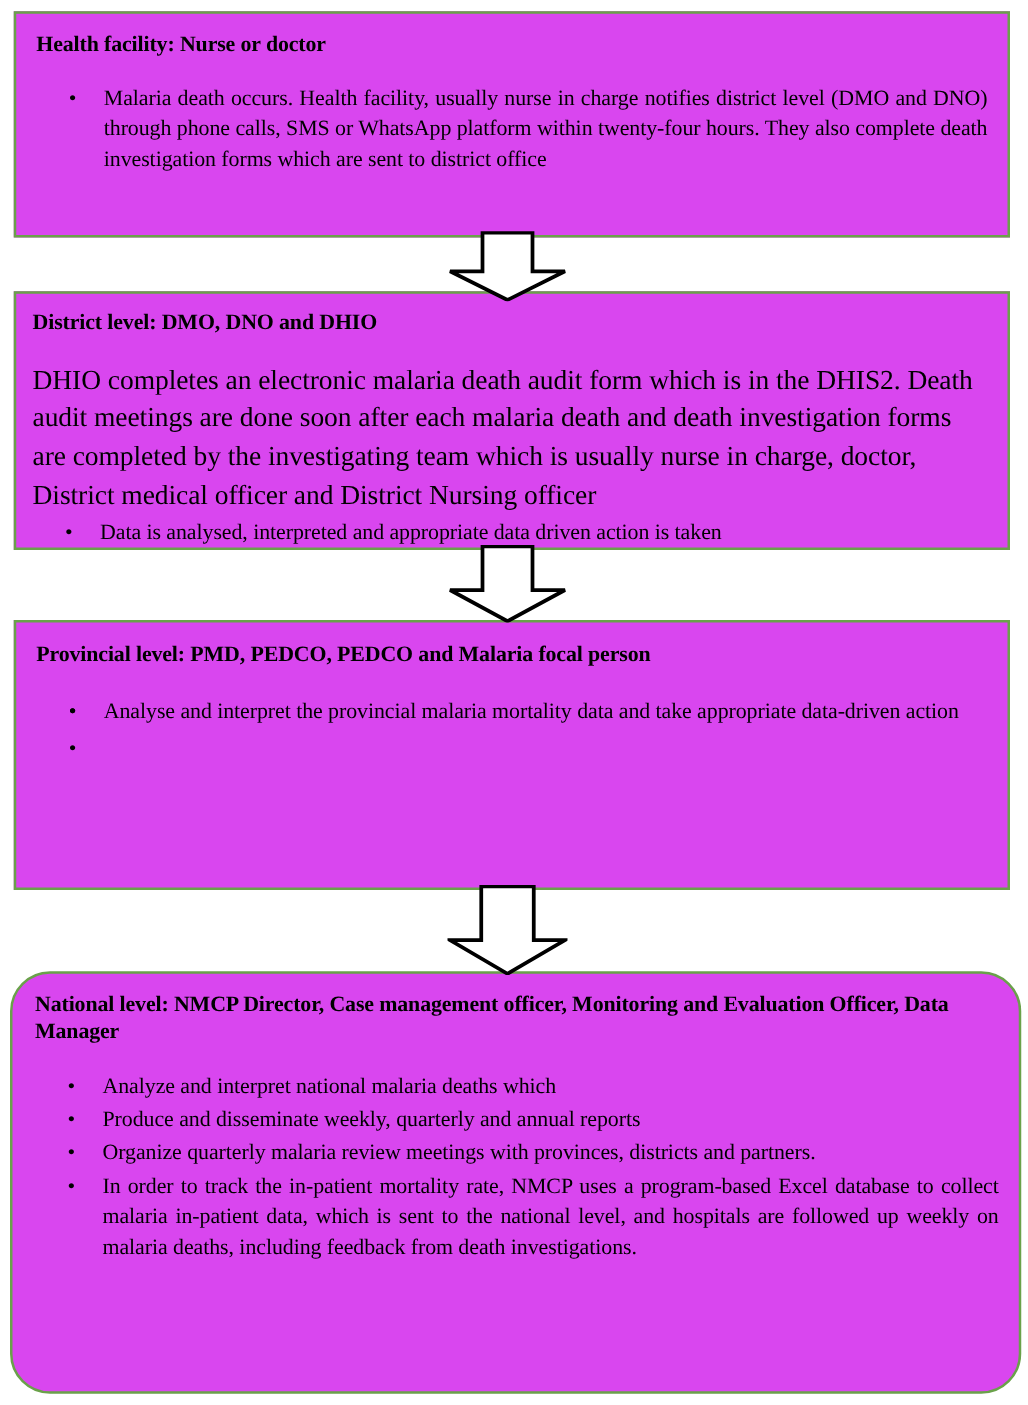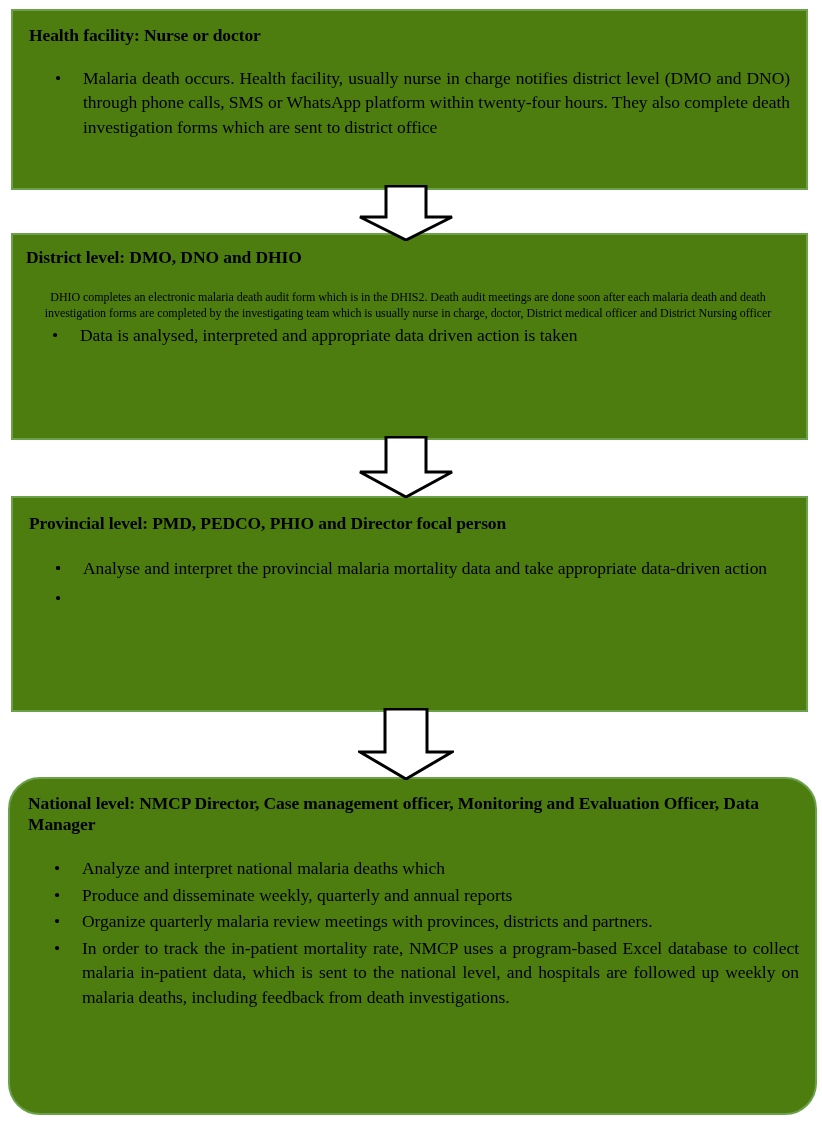--- a/index.html
+++ b/index.html
@@ -19,36 +19,36 @@
   #flow {
     position: relative;
     width: 822px;
     height: 1124px;
   }
 
   .stage {
     position: absolute;
     box-sizing: border-box;
     border: 2px solid #6aa14a;
-    background: #4d7c0f;
+    background: #d946ef;
   }
 
   .stage-title {
     font-weight: bold;
     font-size: 17.5px;
     line-height: 1.18;
     letter-spacing: -0.1px;
     margin: 0;
   }
 
   .stage-para {
-    font-size: 12px;
+    font-size: 22px;
     line-height: 1.40;
     margin: 0;
-    text-align: center;
+    text-align: left;
     letter-spacing: -0.05px;
   }
 
   ul.bullets {
     list-style: none;
     margin: 0;
     padding: 0;
   }
 
   ul.bullets > li {
@@ -167,21 +167,21 @@
       </ul>
     </div>
   </div>
 
   <svg class="arrow" id="arrow-2" viewBox="0 0 96 62" preserveAspectRatio="none">
     <polygon points="28,1 68,1 68,36 94,36 48,61 2,36 28,36" fill="#ffffff" stroke="#000000" stroke-width="3" stroke-linejoin="miter"></polygon>
   </svg>
 
   <div class="stage" id="box-provincial">
     <div class="inner">
-      <p class="stage-title">Provincial level: PMD, PEDCO, PHIO and Director focal person</p>
+      <p class="stage-title">Provincial level: PMD, PEDCO, PEDCO and Malaria focal person</p>
       <ul class="bullets">
         <li>
           <span class="bullet-dot">•</span>
         </li>
         <li class="justify">
           <span class="bullet-dot">•</span>
           <span>Analyse and interpret the provincial malaria mortality data and take appropriate data-driven action</span>
         </li>
         <li>
           <span class="bullet-dot">•</span>

